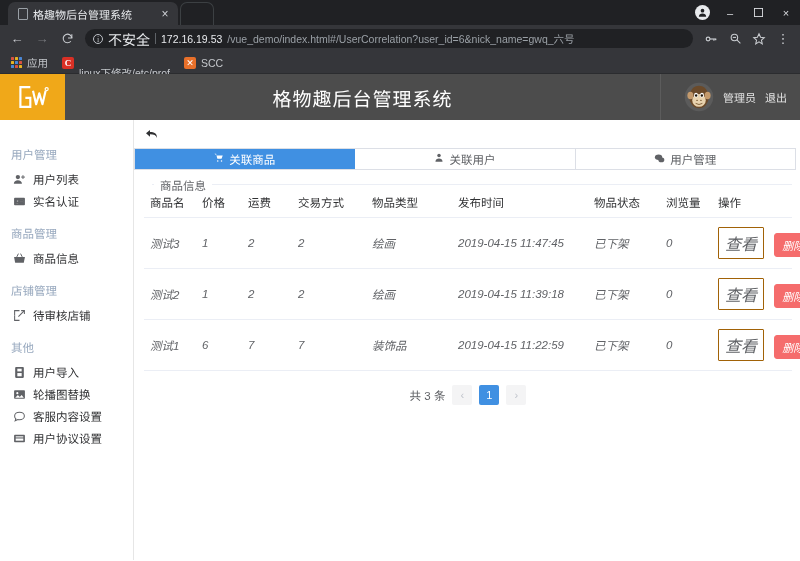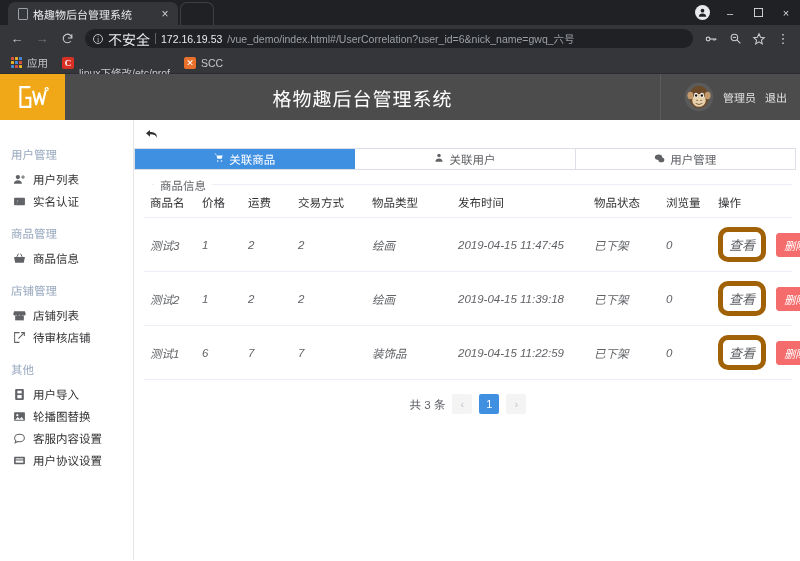--- a/index.html
+++ b/index.html
@@ -253,23 +253,23 @@
   .col-ship  { width: 50px; }
   .col-trade { width: 74px; }
   .col-type  { width: 86px; }
   .col-time  { width: 136px; }
   .col-state { width: 72px; }
   .col-views { width: 52px; }
   .col-ops   { width: auto; }
 
   .btn-view {
     display: inline-block;
-    padding: 3px 6px; font-size: 13px;
+    padding: 3px 6px; font-size: 16px;
     color: #606266; background: #fff;
-    border: 5px solid #a16207; border-radius: 10px;
+    border: 1px solid #a16207; border-radius: 1px;
     cursor: pointer;
   }
   .btn-del {
     display: inline-block; margin-left: 7px;
     padding: 3px 7px; font-size: 11px;
     color: #ffffff; background: #f56c6c;
     border: 1px solid #f56c6c; border-radius: 3px;
     cursor: pointer;
   }
 
@@ -465,29 +465,20 @@
               <path d="M2 9h20l-2 11H4z"></path>
               <path d="M7 9 L10 3" stroke="#606266" stroke-width="1.8" fill="none"></path>
               <path d="M17 9 L14 3" stroke="#606266" stroke-width="1.8" fill="none"></path>
             </svg>
         </span>
         <span>商品信息</span>
       </div>
 
       <div class="side-gap"></div>
       <div class="side-group-title">店铺管理</div>
-      <div class="side-item">
-        <span class="side-ico">
-          <svg width="13" height="13" viewBox="0 0 24 24" fill="#606266">
-              <path d="M2 4h20l1.5 5a3 3 0 0 1-5.6 1.5A3 3 0 0 1 12 10a3 3 0 0 1-5.9.5A3 3 0 0 1 .5 9z"></path>
-              <rect x="4" y="12" width="16" height="9"></rect>
-            </svg>
-        </span>
-        <span>店铺列表</span>
-      </div>
       <div class="side-item">
         <span class="side-ico">
           <svg width="13" height="13" viewBox="0 0 24 24" fill="none" stroke="#606266" stroke-width="1.9">
               <path d="M3 12v9h9"></path>
               <path d="M3 12V3h9"></path>
               <path d="M21 3L10 14"></path>
               <path d="M15 3h6v6"></path>
             </svg>
         </span>
         <span>待审核店铺</span>

